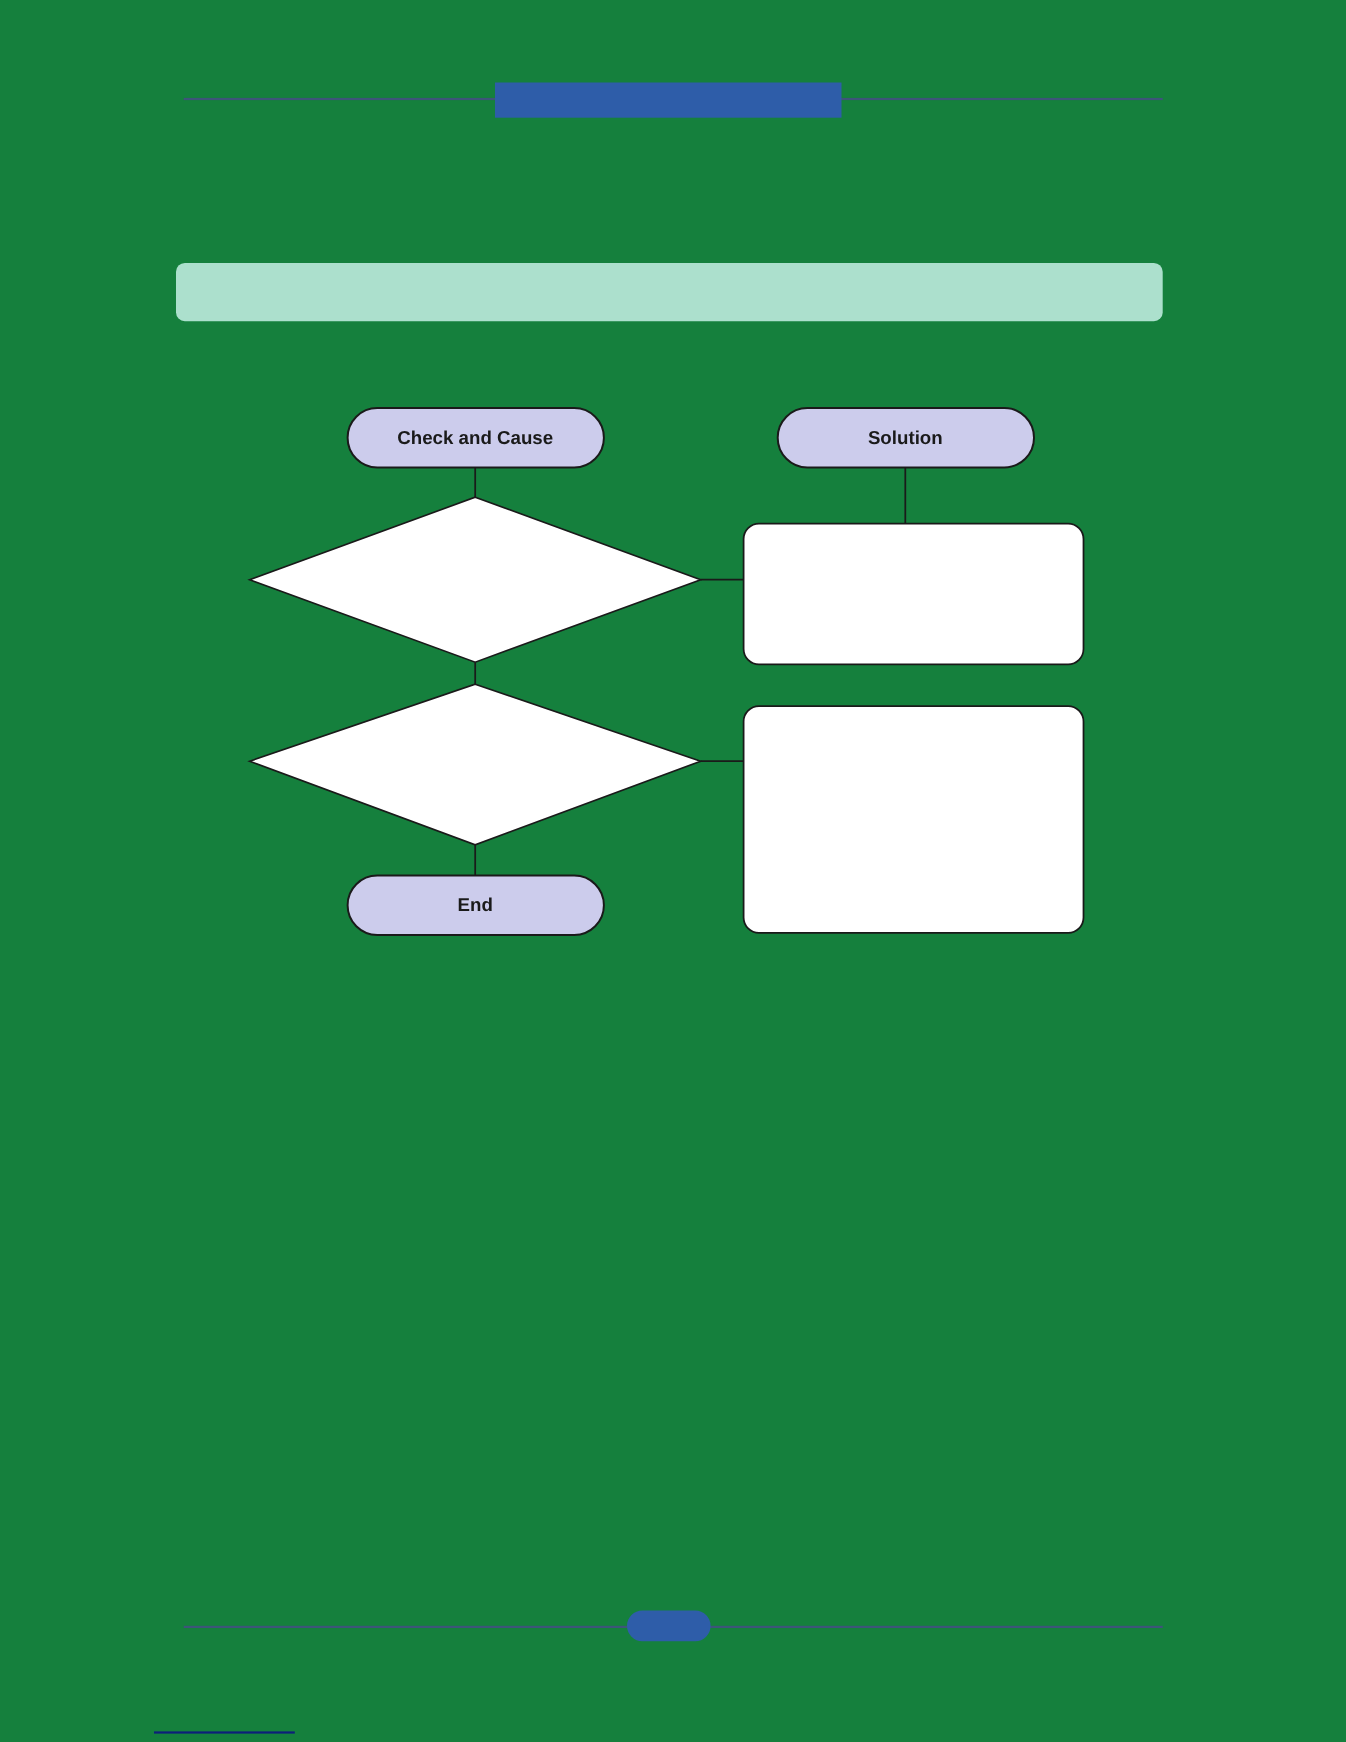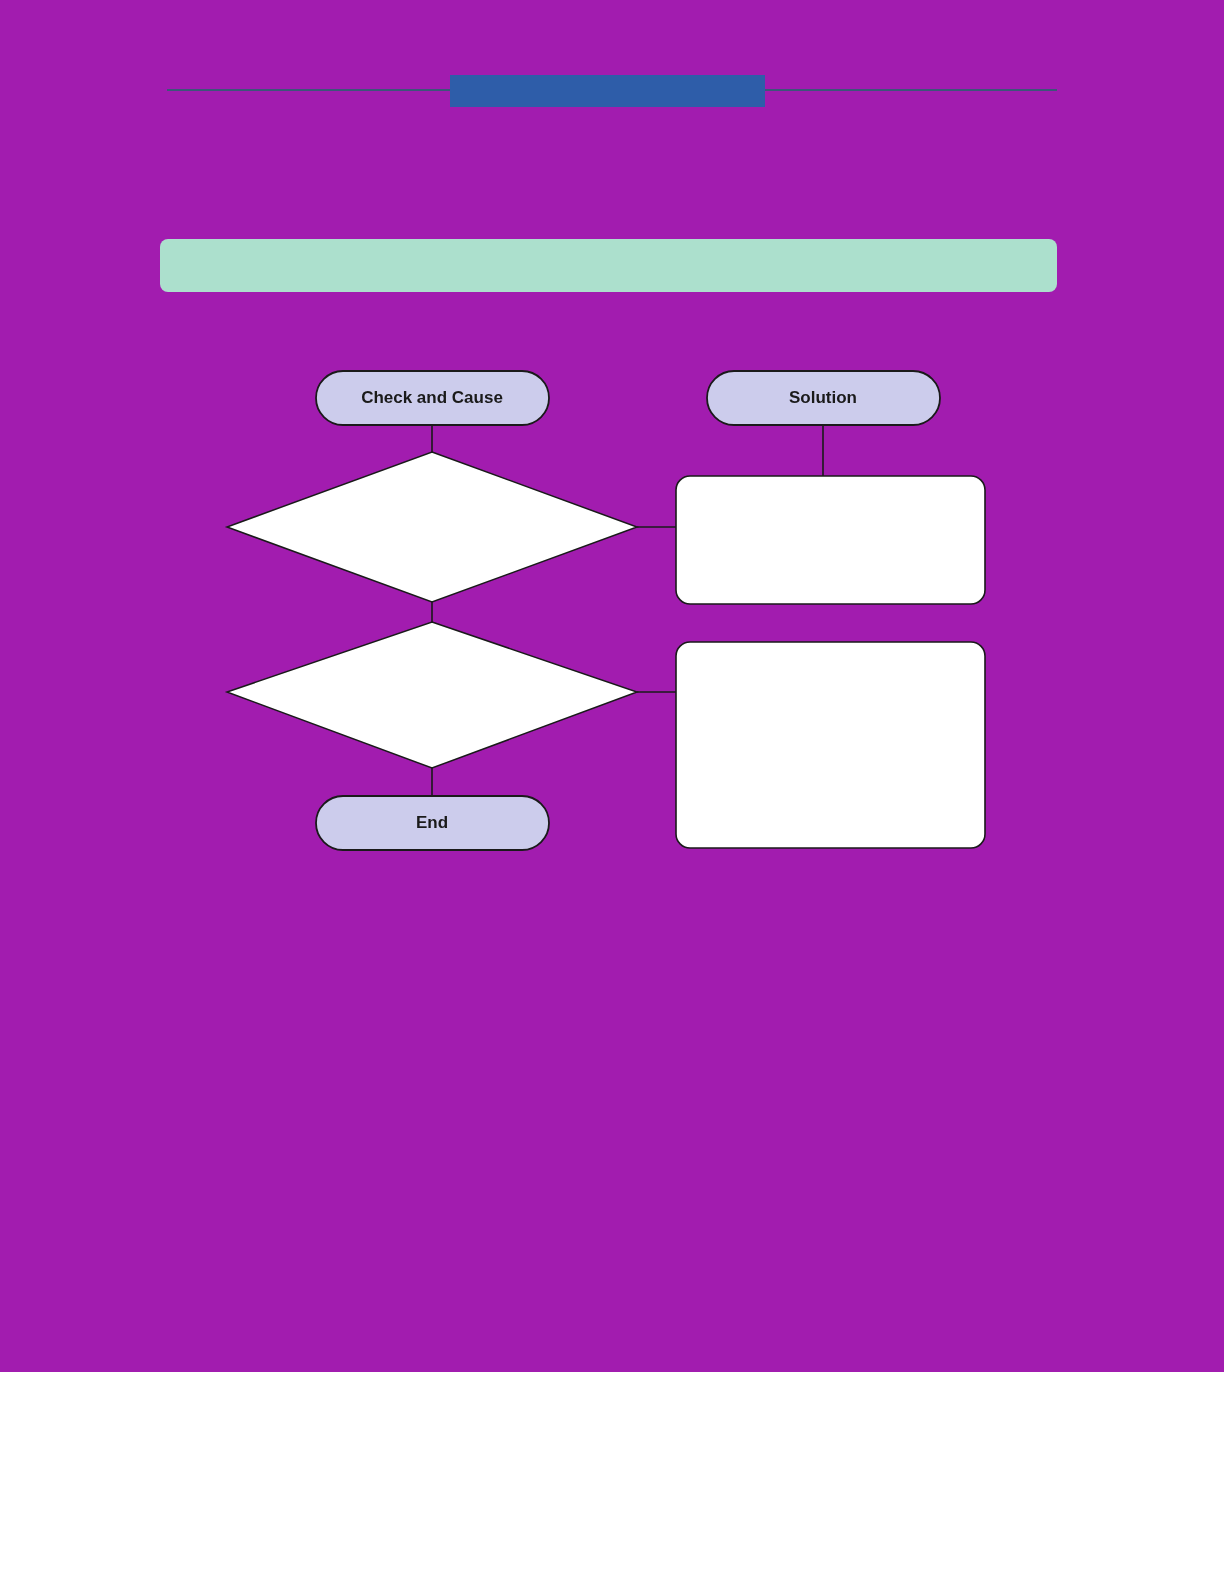--- a/index.html
+++ b/index.html
@@ -8,22 +8,22 @@
     padding: 0;
     background: #ffffff;
   }
   body {
     font-family: "Liberation Sans", sans-serif;
     -webkit-font-smoothing: antialiased;
   }
   #page {
     position: relative;
     width: 1224px;
-    height: 1372px;
-    background: #a21caf;
+    height: 1584px;
+    background: #15803d;
     overflow: hidden;
   }
 
   
   #header-rule {
     position: absolute;
     left: 167px;
     top: 89px;
     width: 890px;
     height: 2px;

